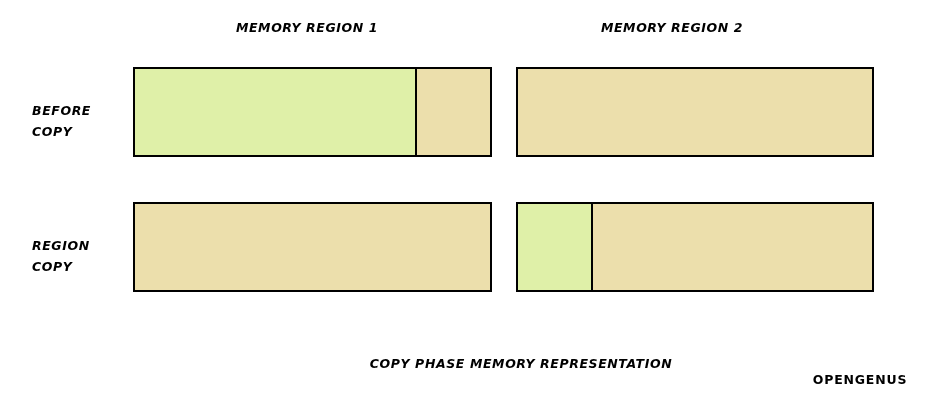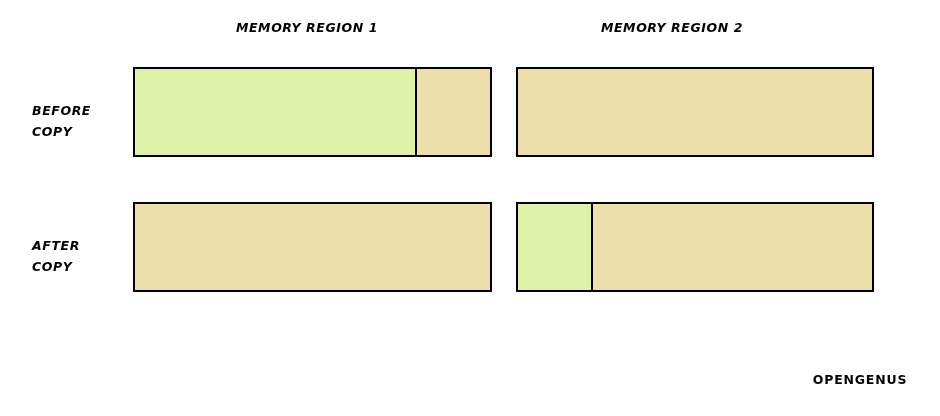--- a/index.html
+++ b/index.html
@@ -102,21 +102,21 @@
   <div class="col-header" id="header-region-1">MEMORY REGION 1</div>
 
   <div class="col-header" id="header-region-2">MEMORY REGION 2</div>
 
   <div class="row-label" id="row-label-before">
     <span>BEFORE</span>
     <span>COPY</span>
   </div>
 
   <div class="row-label" id="row-label-after">
-    <span>AFTER</span>
+    <span>REGION</span>
     <span>COPY</span>
   </div>
 
   <div class="bar" id="bar-before-region-1">
       <div class="seg seg-used" style="width: 79%;"></div>
       <div class="seg seg-free" style="width: 21%;"></div>
     </div>
 
   <div class="bar" id="bar-before-region-2">
       <div class="seg seg-free" style="width: 100%;"></div>
@@ -124,16 +124,17 @@
 
   <div class="bar" id="bar-after-region-1">
       <div class="seg seg-free" style="width: 100%;"></div>
     </div>
 
   <div class="bar" id="bar-after-region-2">
       <div class="seg seg-used" style="width: 20.5%;"></div>
       <div class="seg seg-free" style="width: 79.5%;"></div>
     </div>
 
+  <div class="caption">COPY PHASE MEMORY REPRESENTATION</div>
 
   <div class="watermark">OPENGENUS</div>
 
 </div>
 
 </body></html>

